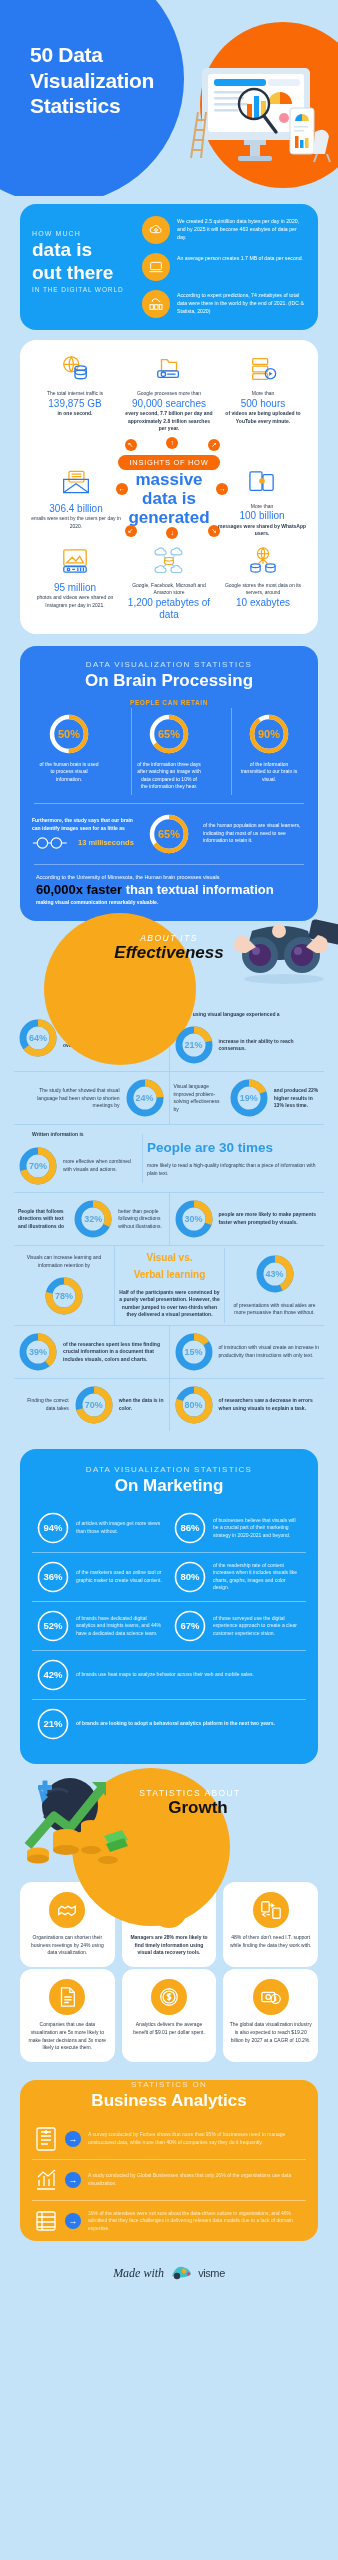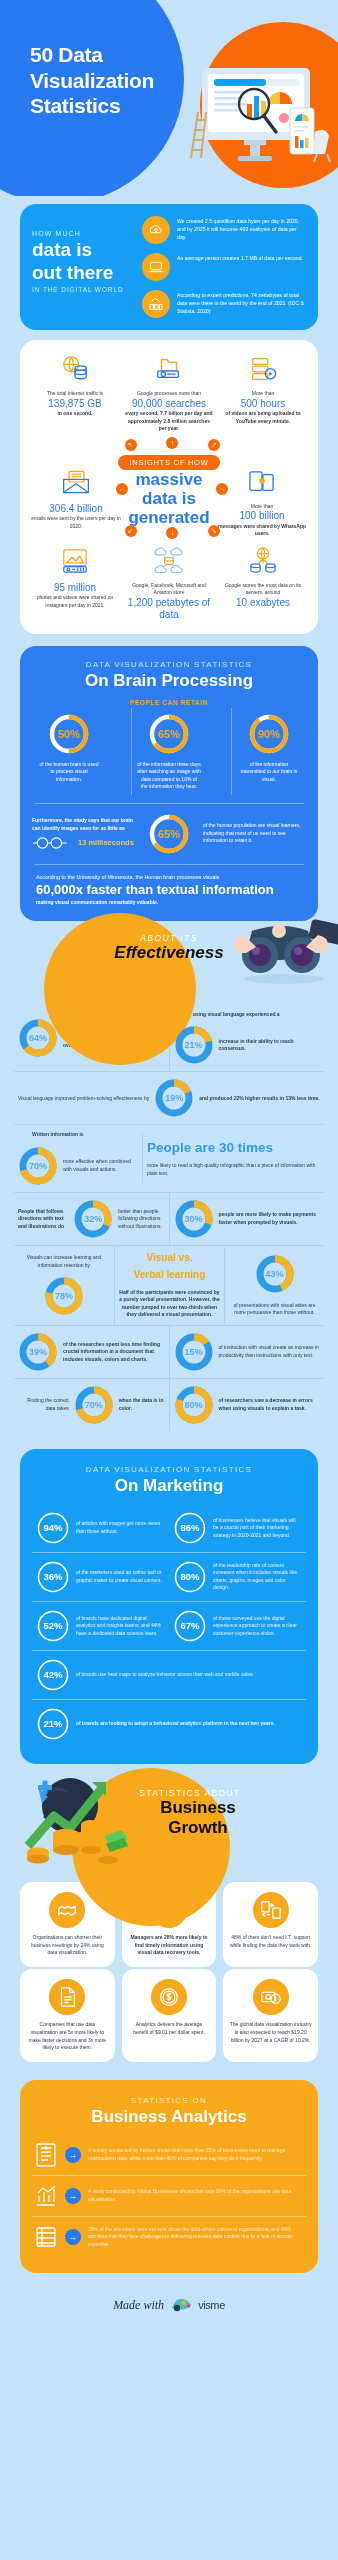--- a/index.html
+++ b/index.html
@@ -89,21 +89,21 @@
     font-size:11px; font-weight:bold; color:#f7a81b;
   }
   .ring-tx { font-size:5px; line-height:1.5; }
   .retain-lab { text-align:center; font-size:6.5px; font-weight:bold; letter-spacing:.6px; color:#f7a81b; margin-bottom:2px; }
   .hr-w { height:1px; background:rgba(255,255,255,.35); margin:8px 2px; }
   .ms-row { display:flex; align-items:center; gap:6px; }
   .ms-row .c { flex:1; font-size:5px; line-height:1.5; }
   .big-stat { margin-top:6px; padding:0 4px 2px; }
   .big-stat .l1 { font-size:5.4px; line-height:1.5; }
   .big-stat .l2 { font-size:13px; font-weight:bold; line-height:1.25; margin:1px 0; }
-  .big-stat .l2 em { font-style:normal; color:#ffffff; }
+  .big-stat .l2 em { font-style:normal; color:#000000; }
   .big-stat .l3 { font-size:5px; font-weight:bold; }
 
   
   .eff-hero { position:relative; height:92px; margin-top:-12px;font-style:italic; }
   .eff-circle {
     position:absolute; left:44px; top:4px; width:152px; height:152px;
     background:#f7a81b; border-radius:50%;
   }
   .eff-k { position:absolute; left:0; right:0; top:24px; text-align:center; font-size:8.5px; letter-spacing:1.4px; color:#fff; z-index:3; }
   .eff-t { position:absolute; left:0; right:0; top:34px; text-align:center; font-size:17px; font-weight:bold; color:#111; z-index:3; }
@@ -510,20 +510,30 @@
           <div class="donut-lbl">21%</div>
         </div>
         <div class="e-tx" style="font-weight:bold">increase in their ability to reach consensus.</div>
       </div>
     </div>
   </div>
   <div class="e-hr"></div>
 
   <div class="e-row">
     <div class="e-cell">
+      <div class="e-tx" style="text-align:right">The study further showed that visual language had been shown to shorten meetings by</div>
+      <div class="donut">
+        <svg width="40" height="40" viewBox="0 0 40 40">
+          <circle cx="20" cy="20" r="15" fill="none" stroke="#2e9ae8" stroke-width="7"></circle>
+          <circle cx="20" cy="20" r="15" fill="none" stroke="#f7b321" stroke-width="7" stroke-dasharray="22.6 94.2" transform="rotate(-90 20 20)"></circle>
+        </svg>
+        <div class="donut-lbl">24%</div>
+      </div>
+    </div>
+    <div class="e-cell">
       <div class="e-tx">Visual language improved problem-solving effectiveness by</div>
       <div class="donut">
         <svg width="40" height="40" viewBox="0 0 40 40">
           <circle cx="20" cy="20" r="15" fill="none" stroke="#2e9ae8" stroke-width="7"></circle>
           <circle cx="20" cy="20" r="15" fill="none" stroke="#f7b321" stroke-width="7" stroke-dasharray="17.9 94.2" transform="rotate(-90 20 20)"></circle>
         </svg>
         <div class="donut-lbl">19%</div>
       </div>
       <div class="e-tx" style="font-weight:bold">and produced 22% higher results in 13% less time.</div>
     </div>
@@ -747,21 +757,20 @@
       </div>
       <div class="mk-tx" style="font-weight:bold">of brands are looking to adopt a behavioral analytics platform in the next two years.</div>
     </div>
   </div>
 </div>
 
 <div class="bg-hero">
   <div class="bg-circle"></div>
   <div class="bg-k">STATISTICS ABOUT</div>
   <div class="bg-t">
-    <div>Business</div>
     <div>Growth</div>
   </div>
   <svg class="globe-art" viewBox="0 0 110 96">
     <circle cx="52" cy="34" r="28" fill="#233046"></circle>
     <path d="M30 20 q10 -6 20 0" stroke="#2e3f58" stroke-width="3" fill="none"></path>
     <path d="M26 44 q14 10 30 4" stroke="#2e3f58" stroke-width="3" fill="none"></path>
     <path d="M20 15 l10 10 -6 6z" fill="#3b9ae8"></path>
     <rect x="20" y="13" width="14" height="5" rx="1" fill="#3b9ae8"></rect>
     <rect x="24.5" y="8.5" width="5" height="14" rx="1" fill="#3b9ae8"></rect>
     <path d="M10 74 L36 44 L52 56 L84 16" stroke="#4caf50" stroke-width="9" fill="none" stroke-linejoin="round"></path>
@@ -842,21 +851,21 @@
           <rect x="2" y="7" width="14" height="10" rx="1.5"></rect>
           <circle cx="9" cy="12" r="2.5"></circle>
           <circle cx="17" cy="14" r="5"></circle>
           <path d="M17 11.5v5"></path>
         </svg>
     </div>
     <div class="bg-tx">The global data visualization industry is also expected to reach $19.20 billion by 2027 at a CAGR of 10.2%.</div>
   </div>
 </div>
 
-<div class="card-orange" style="margin-top:18px; padding:16px 12px;">
+<div class="card-orange" style="margin-top:18px; padding:0 12px;">
   <div class="sec-k" style="color:#ffe8bf">STATISTICS ON</div>
   <div class="sec-t" style="color:#fff">Business Analytics</div>
 
   <div class="an-row">
     <div class="an-ic">
       <svg width="22" height="24" viewBox="0 0 22 24" fill="none" stroke="#fff" stroke-width="1.3">
           <rect x="2" y="1" width="18" height="22" rx="1.5"></rect>
           <path d="M6 5h10M6 9h10M6 13h10M6 17h7"></path>
           <path d="M11 3v4M9 5h4"></path>
         </svg>

